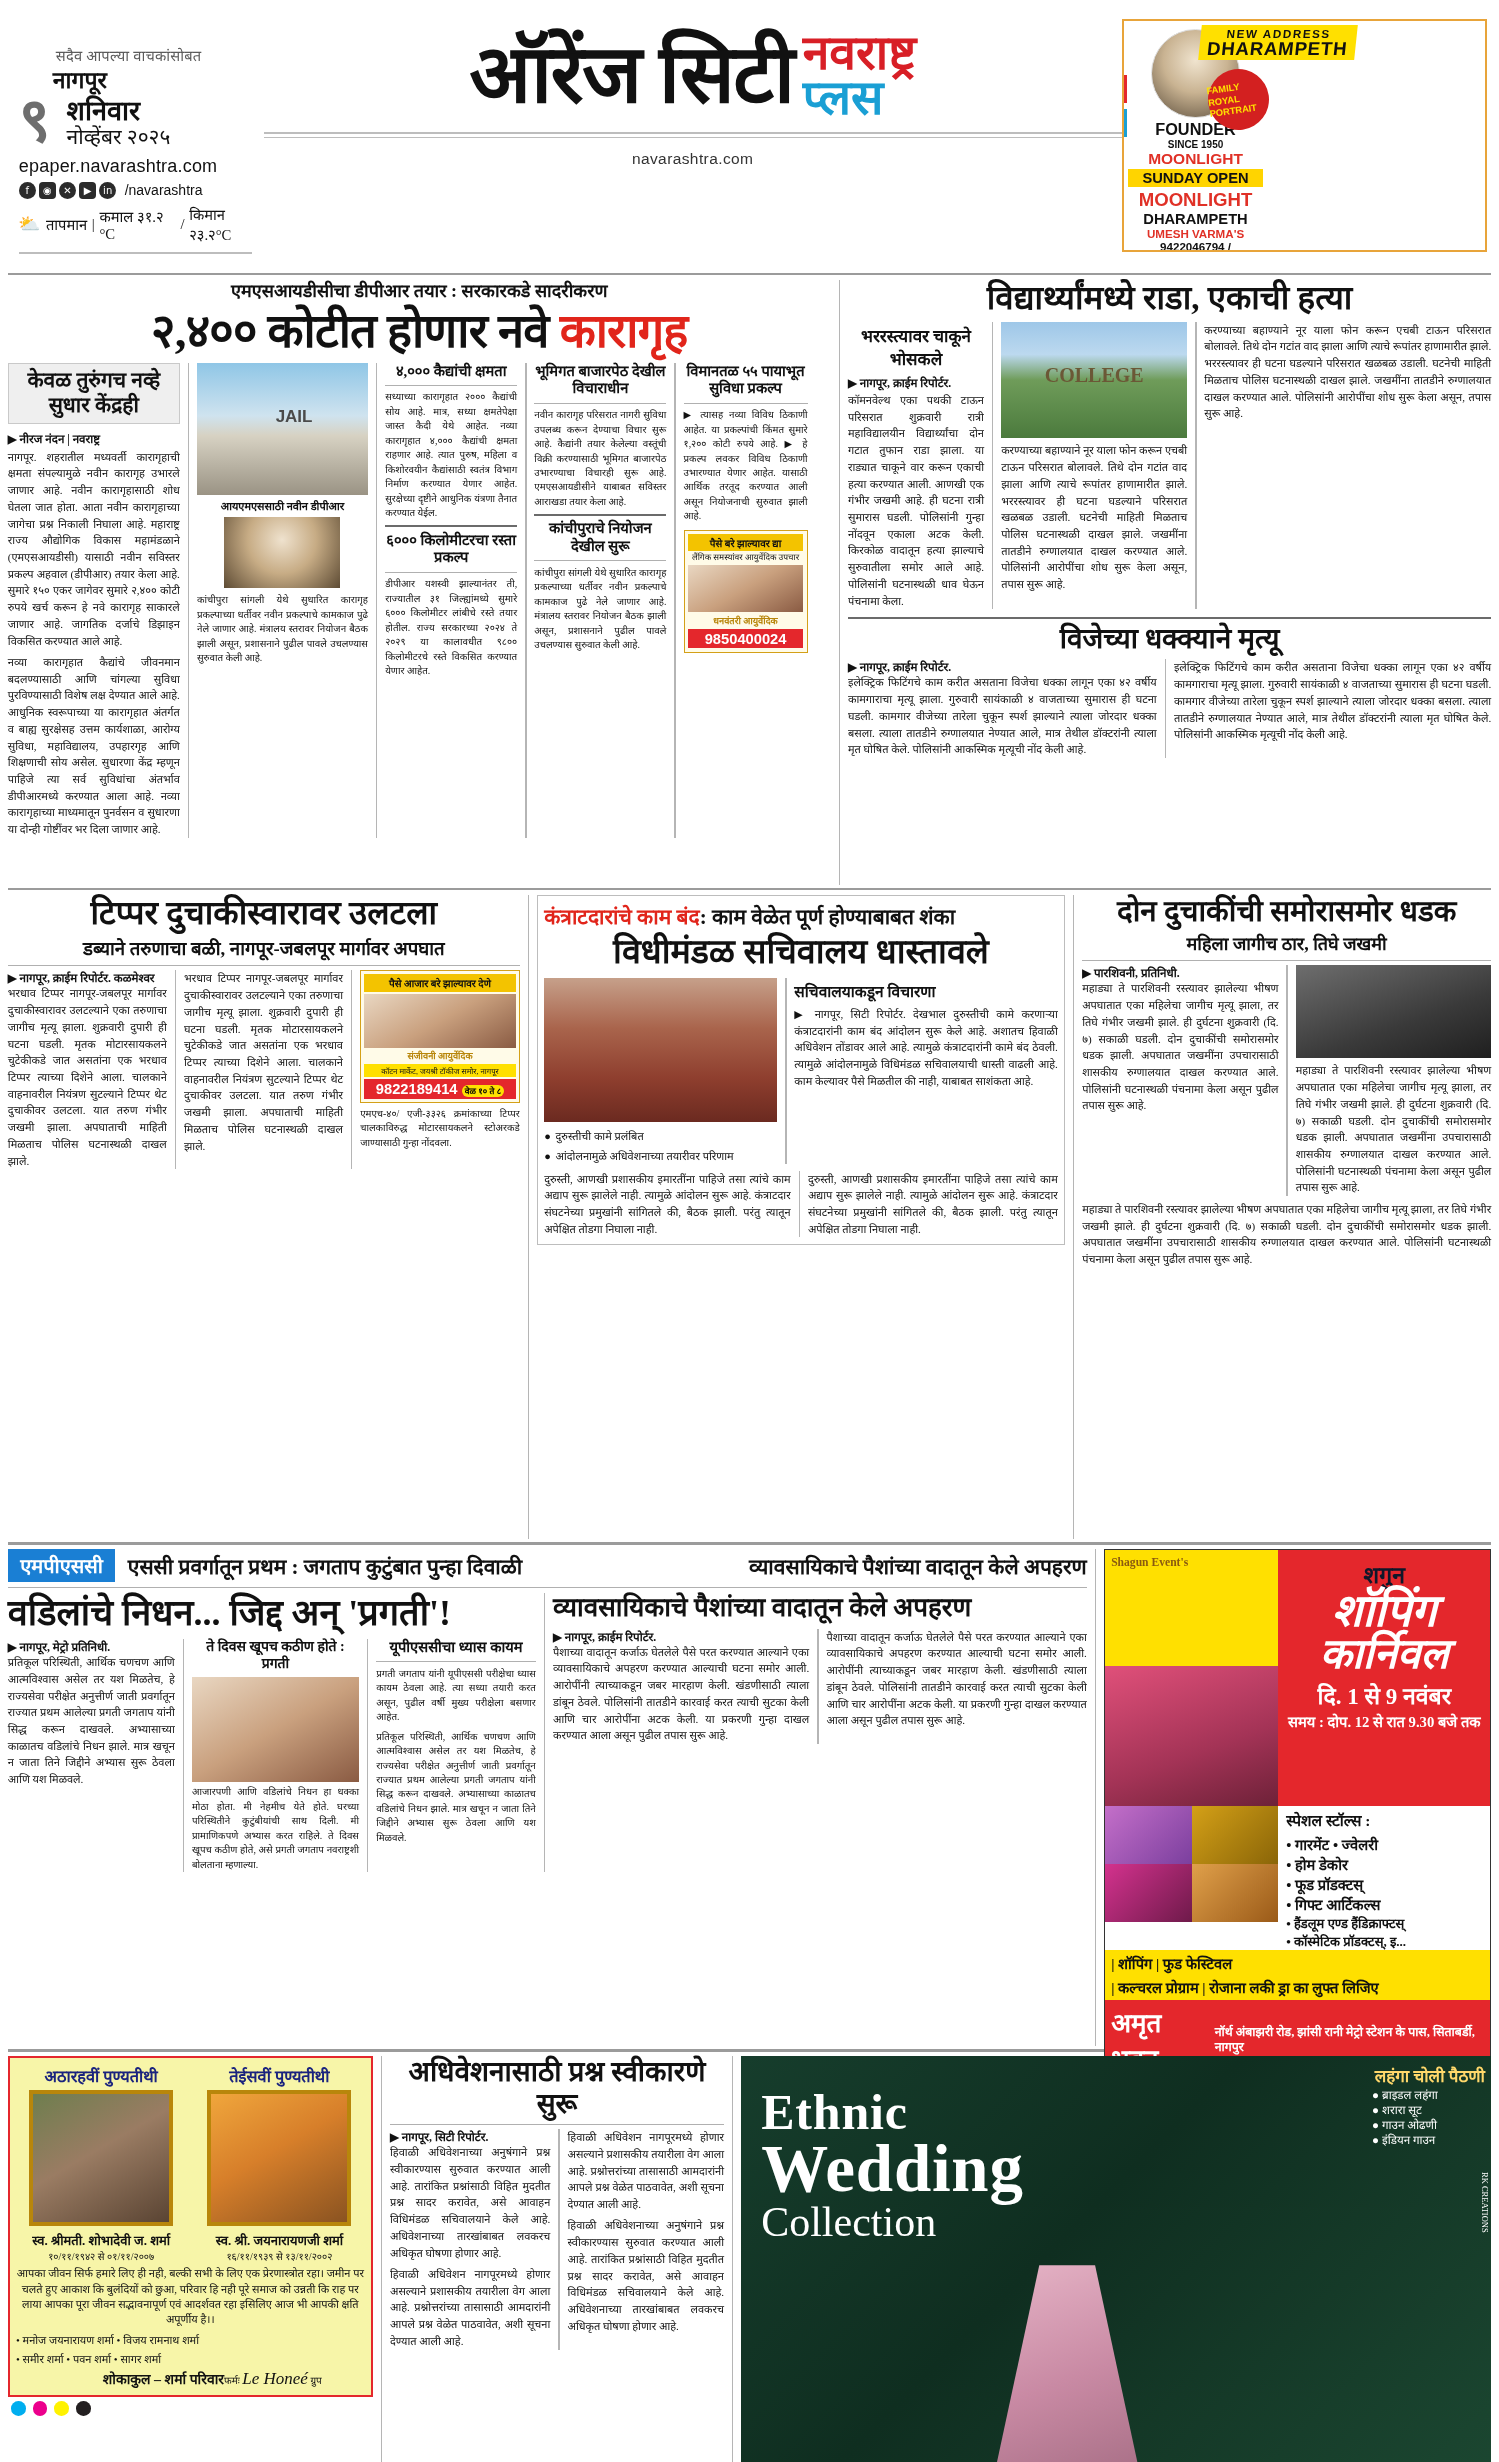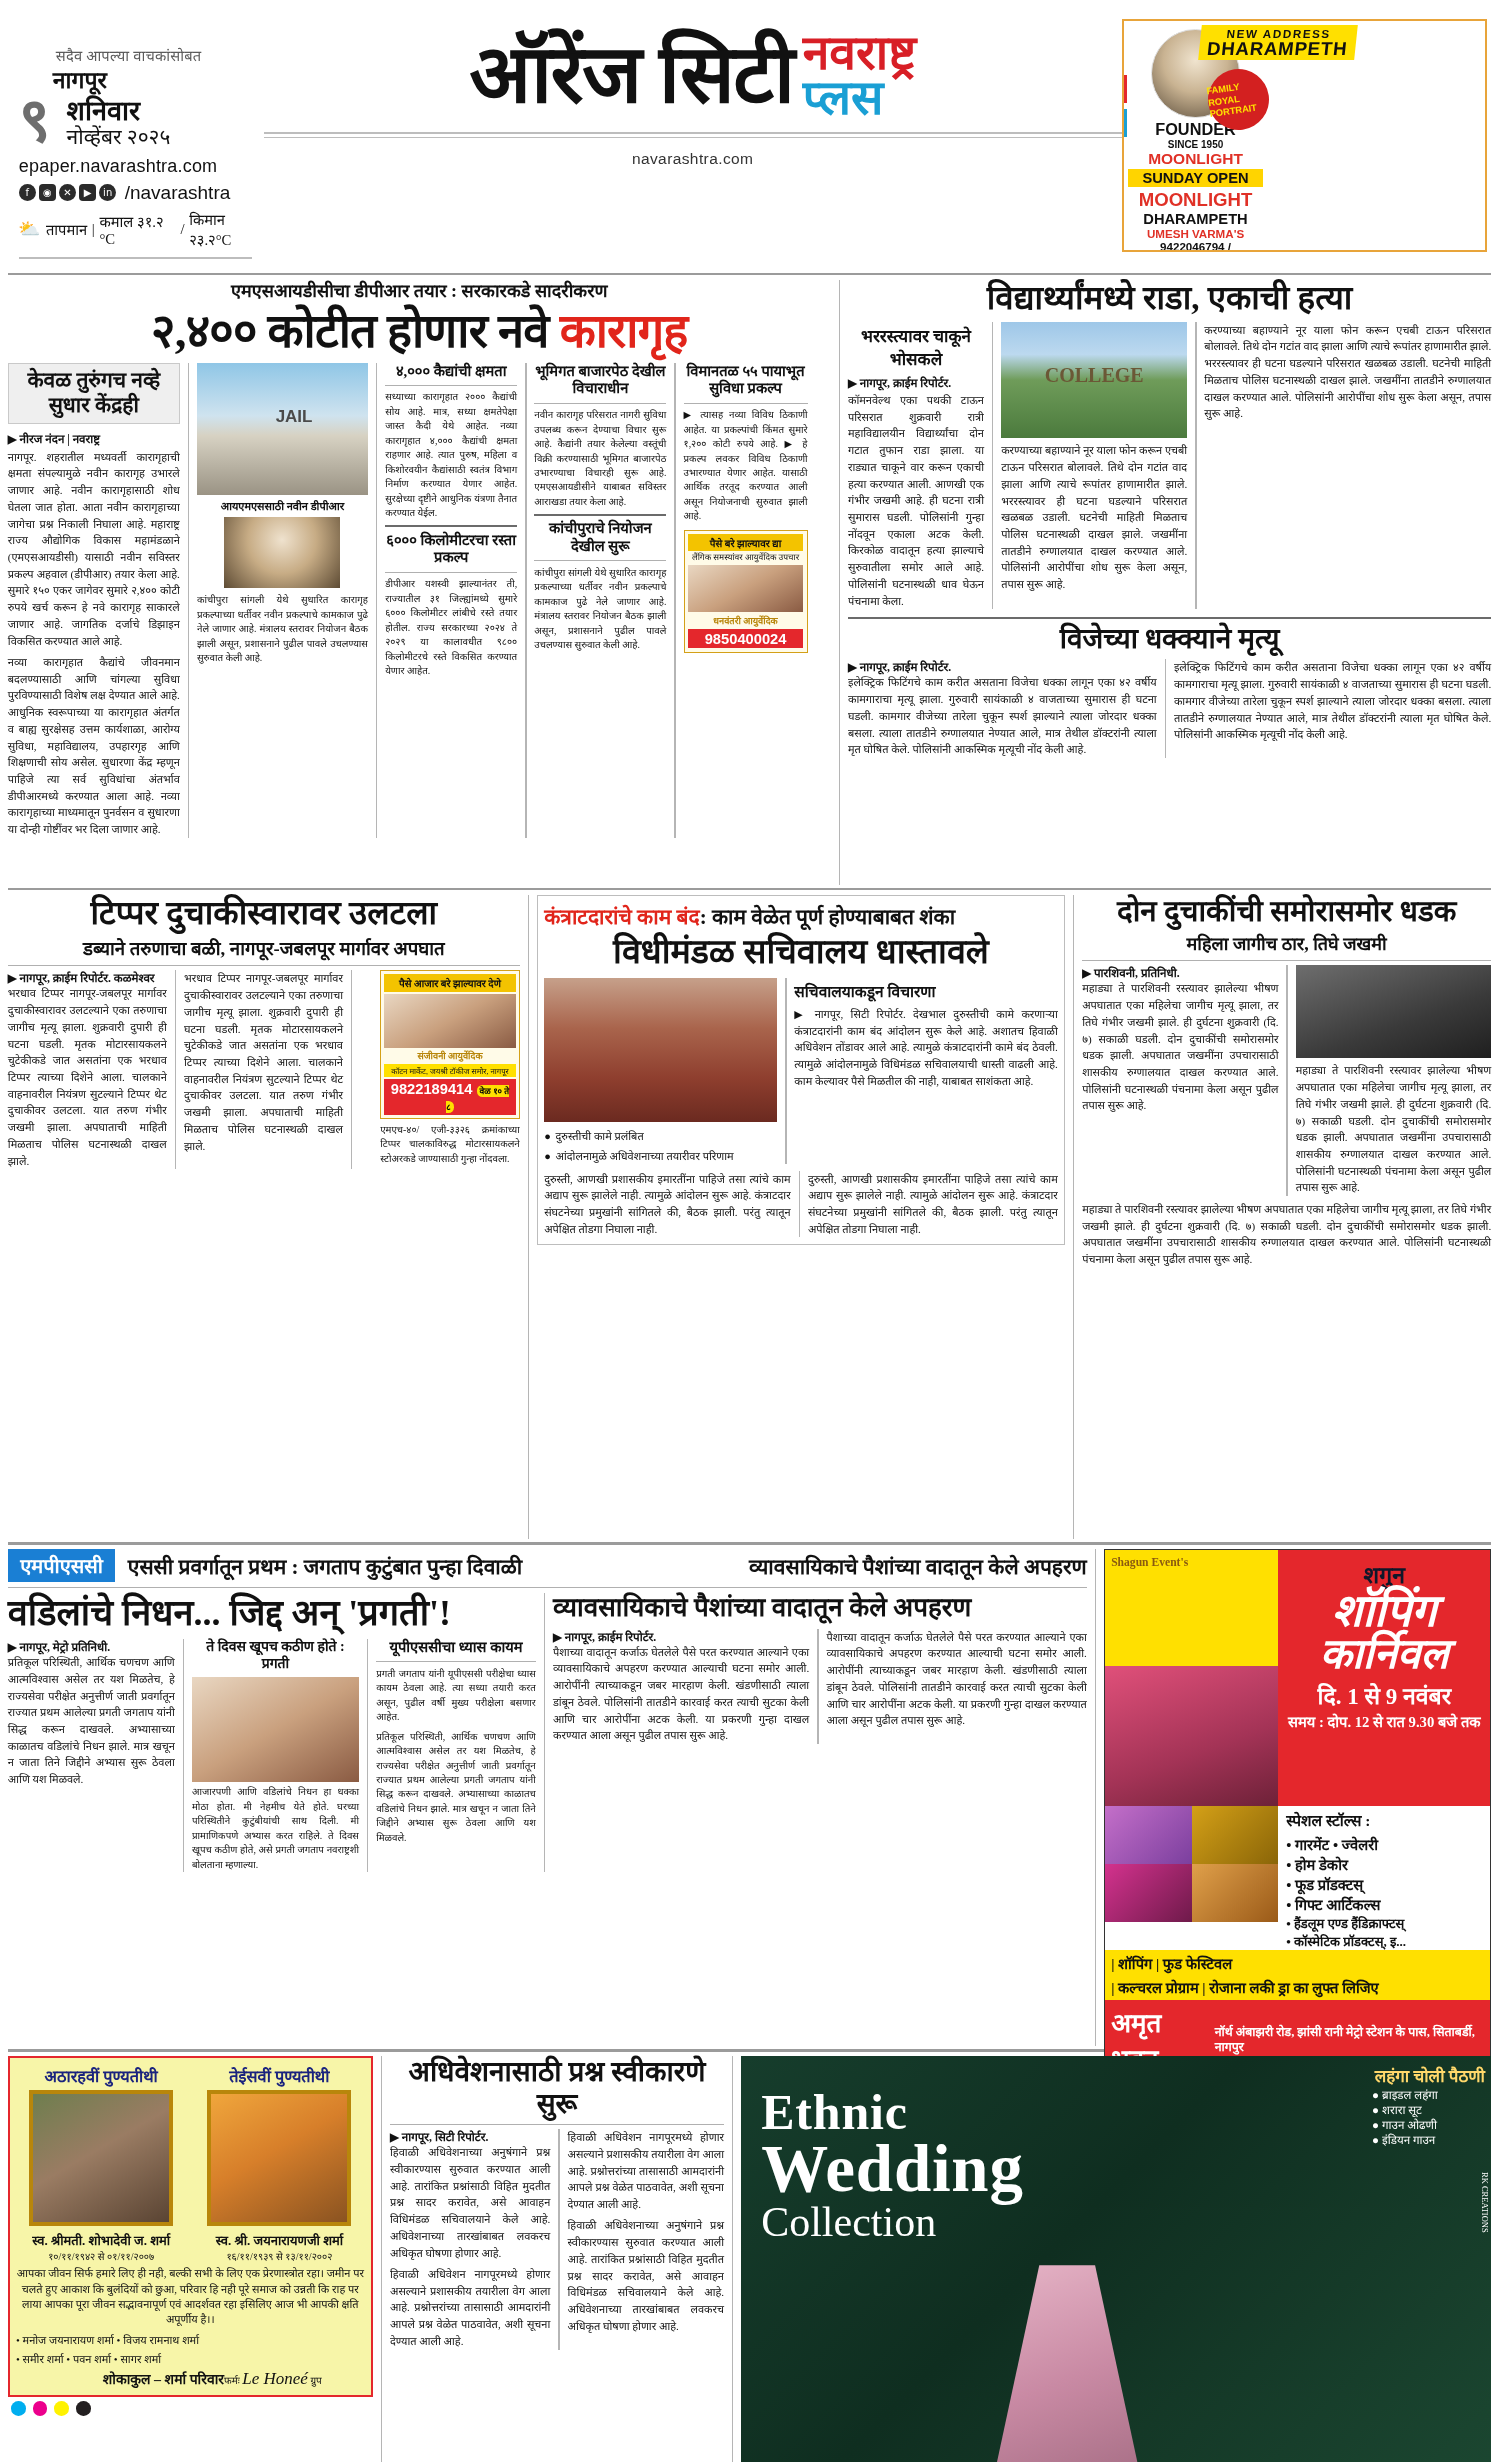--- a/index.html
+++ b/index.html
@@ -21,21 +21,21 @@
   .mh-daterow { display:flex; align-items:flex-start; margin-top:1.6px;}
   .mh-daynum { font-size:61px; font-weight:bold; color:#6e6e6e; line-height:.85; width:40px;}
   .mh-dayblk { padding-left:7.8px; padding-top:3.1px; }
   .mh-wday { font-size:27px; font-weight:bold; line-height:1; }
   .mh-mon { font-size:21px; font-weight:normal; line-height:1.2; }
   .mh-url { font-size:18px; margin-top:6.2px; letter-spacing:0.2px; font-family:"Liberation Sans",sans-serif;}
   .mh-social { display:flex; align-items:center; gap:3.1px; margin-top:4.7px; }
   .soc { width:17px; height:17px; border-radius:50%; background:#2b2b2b; color:#fff;
          font-size:10px; display:flex; align-items:center; justify-content:center; font-family:"DejaVu Sans",sans-serif;}
   .soc.sq { border-radius:3.9px; }
-  .mh-handle { font-size:19px; margin-left:5.4px; font-family:"Liberation Sans",sans-serif;}
+  .mh-handle { font-size:14px; margin-left:5.4px; font-family:"Liberation Sans",sans-serif;}
   .mh-weather { display:flex; align-items:center; margin-top:5.4px; font-size:14.7px; gap:4.7px;}
   .wicon { font-size:18px; color:#777; }
   .mh-rule { height:2.3px; background:#bdbdbd; margin-top:7.8px; width:233px;}
 
   .mh-logo { flex:1; text-align:center; padding-top:22px; position:relative;}
   .logo-line { display:flex; align-items:center; justify-content:center; gap:9.3px;}
   .logo-main { font-size:81px; font-weight:bold; letter-spacing:-1.6px; line-height:1;
                font-family:"Liberation Serif",serif; }
   .logo-red { font-size:48px; font-weight:bold; color:#d81f26; line-height:.95; text-align:left;}
   .logo-blue { font-size:48px; font-weight:bold; color:#1a9fd4; line-height:.95; text-align:left;}
@@ -349,21 +349,21 @@
       <div class="cols" style="margin-top:3.1px;">
         <div style="width:159px;">
           <div class="byline">▶ नागपूर, क्राईम रिपोर्टर. कळमेश्वर</div>
           <div class="body-txt">भरधाव टिप्पर नागपूर-जबलपूर मार्गावर दुचाकीस्वारावर उलटल्याने एका तरुणाचा जागीच मृत्यू झाला. शुक्रवारी दुपारी ही घटना घडली. मृतक मोटारसायकलने चुटेकीकडे जात असतांना एक भरधाव टिप्पर त्याच्या दिशेने आला. चालकाने वाहनावरील नियंत्रण सुटल्याने टिप्पर थेट दुचाकीवर उलटला. यात तरुण गंभीर जखमी झाला. अपघाताची माहिती मिळताच पोलिस घटनास्थळी दाखल झाले.</div>
         </div>
         <div class="vline"></div>
         <div style="width:159px;">
           <div class="body-txt">भरधाव टिप्पर नागपूर-जबलपूर मार्गावर दुचाकीस्वारावर उलटल्याने एका तरुणाचा जागीच मृत्यू झाला. शुक्रवारी दुपारी ही घटना घडली. मृतक मोटारसायकलने चुटेकीकडे जात असतांना एक भरधाव टिप्पर त्याच्या दिशेने आला. चालकाने वाहनावरील नियंत्रण सुटल्याने टिप्पर थेट दुचाकीवर उलटला. यात तरुण गंभीर जखमी झाला. अपघाताची माहिती मिळताच पोलिस घटनास्थळी दाखल झाले.</div>
         </div>
         <div class="vline"></div>
-        <div style="flex:1;margin-left:20px;">
+        <div style="flex:1;">
           <div class="ayur">
             <div class="ayur-h">पैसे आजार बरे झाल्यावर देणे</div>
             <div class="photo ph-lady" style="height:54px;margin:2.3px 0;"></div>
             <div style="font-size:9.3px;font-weight:bold;text-align:center;color:#b8860b;line-height:1.3;">संजीवनी आयुर्वेदिक</div>
             <div style="background:#ffe000;font-size:7.8px;text-align:center;padding:1.6px;margin-top:1.6px;">कॉटन मार्केट, जयश्री टॉकीज समोर, नागपूर</div>
             <div class="ayur-ph">
               <span>9822189414</span>
               <span style="background:#ffe000;color:#000;font-size:8.5px;padding:0.8px 3.1px;border-radius:6.2px;">वेळ १० ते ८</span>
             </div>
           </div>

